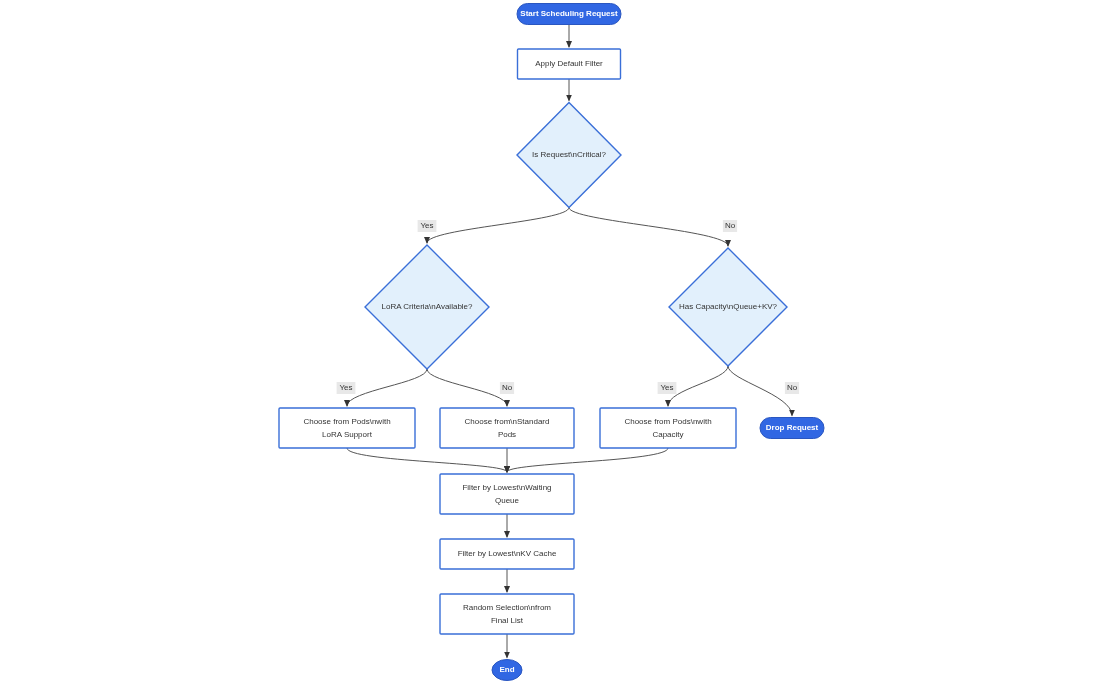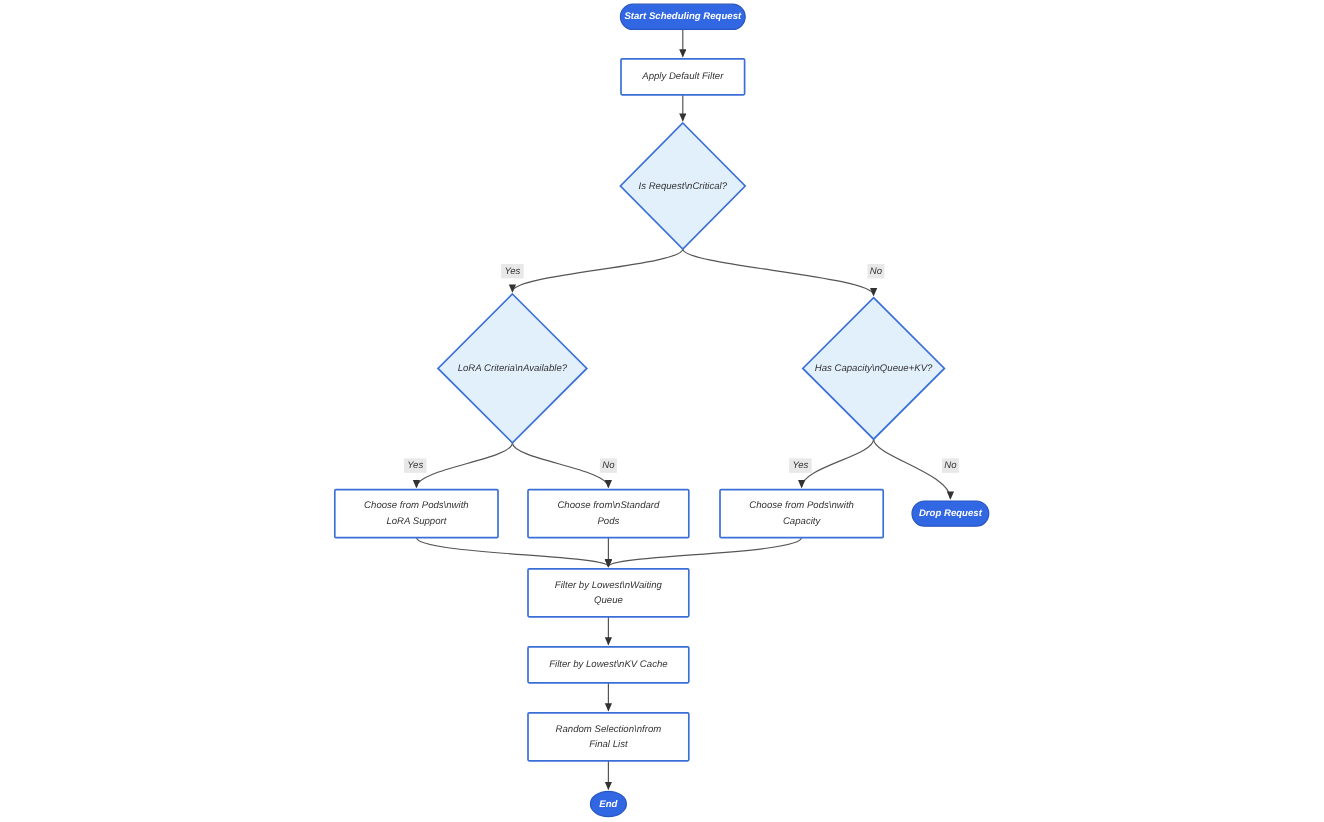--- a/index.html
+++ b/index.html
@@ -11,21 +11,20 @@
     width: 1103px;
     height: 685px;
     font-family: "Liberation Sans", sans-serif;
     overflow: hidden;
   }
   #flowchart-root {
     position: relative;
     width: 1103px;
     height: 480px;
     background: #ffffff;
-    font-style: italic;
   }
   svg.flow-svg {
     position: absolute;
     top: 0;
     left: 0;
     width: 1103px;
     height: 685px;
   }
   .node-label {
     font-family: "Liberation Sans", sans-serif;

